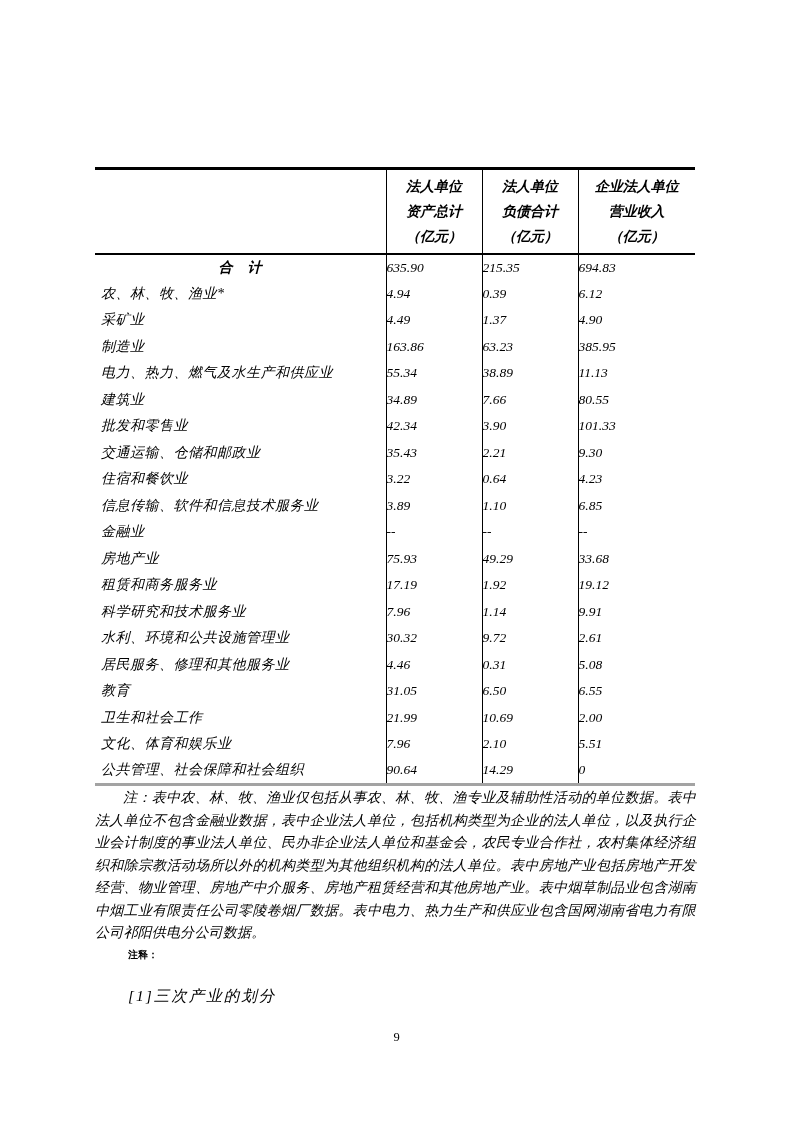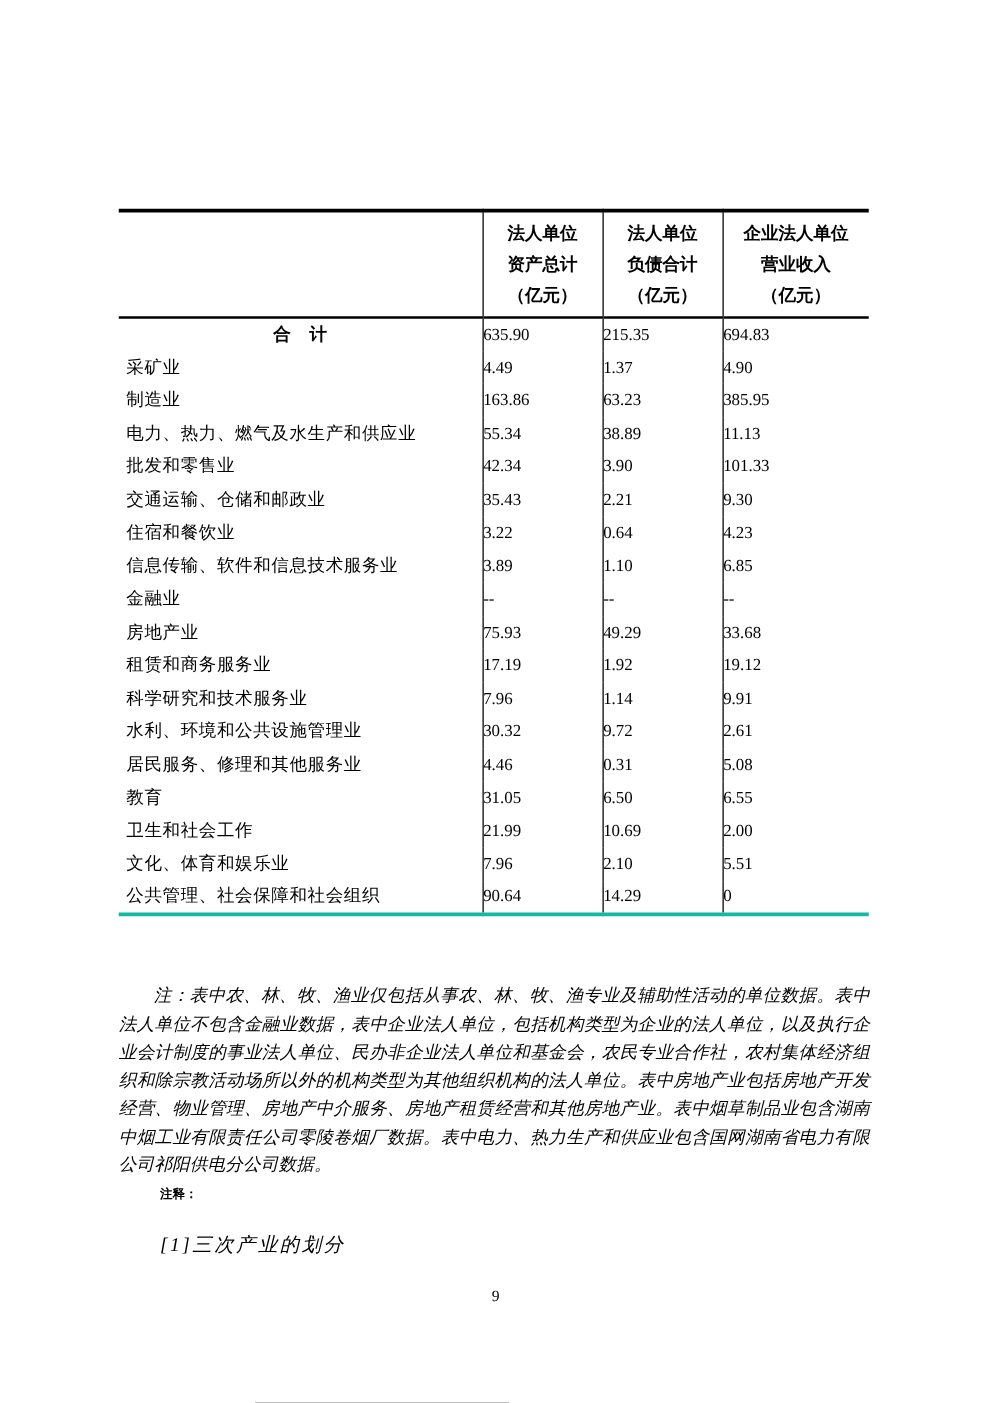--- a/index.html
+++ b/index.html
@@ -25,21 +25,21 @@
     letter-spacing: 1px;
   }
   table.econ {
     position: absolute;
     top: 167px;
     left: 95px;
     width: 600px;
     border-collapse: collapse;
     table-layout: fixed;
   }
-  table.econ { border-top: 3px solid #000; border-bottom: 3px solid #14b8a6; }
+  table.econ { border-top: 3px solid #000; border-bottom: 3px solid #a3a3a3; font-style: italic; }
   col.c-label { width: 291px; }
   col.c-v1 { width: 96px; }
   col.c-v2 { width: 96px; }
   col.c-v3 { width: 117px; }
   thead th {
     border-bottom: 2px solid #000;
     font-family: "Liberation Sans", sans-serif;
     font-weight: bold;
     font-size: 14px;
     text-align: center;
@@ -143,38 +143,50 @@
       </tr>
     </thead>
     <tbody>
       <tr class="total">
         <td class="lbl">合　计</td>
         <td class="num vline">635.90</td>
         <td class="num vline">215.35</td>
         <td class="num vline">694.83</td>
       </tr>
       <tr>
+        <td class="lbl">农、林、牧、渔业*</td>
+        <td class="num vline">4.94</td>
+        <td class="num vline">0.39</td>
+        <td class="num vline">6.12</td>
+      </tr>
+      <tr>
         <td class="lbl">采矿业</td>
         <td class="num vline">4.49</td>
         <td class="num vline">1.37</td>
         <td class="num vline">4.90</td>
       </tr>
       <tr>
         <td class="lbl">制造业</td>
         <td class="num vline">163.86</td>
         <td class="num vline">63.23</td>
         <td class="num vline">385.95</td>
       </tr>
       <tr>
         <td class="lbl">电力、热力、燃气及水生产和供应业</td>
         <td class="num vline">55.34</td>
         <td class="num vline">38.89</td>
         <td class="num vline">11.13</td>
       </tr>
       <tr>
+        <td class="lbl">建筑业</td>
+        <td class="num vline">34.89</td>
+        <td class="num vline">7.66</td>
+        <td class="num vline">80.55</td>
+      </tr>
+      <tr>
         <td class="lbl">批发和零售业</td>
         <td class="num vline">42.34</td>
         <td class="num vline">3.90</td>
         <td class="num vline">101.33</td>
       </tr>
       <tr>
         <td class="lbl">交通运输、仓储和邮政业</td>
         <td class="num vline">35.43</td>
         <td class="num vline">2.21</td>
         <td class="num vline">9.30</td>

